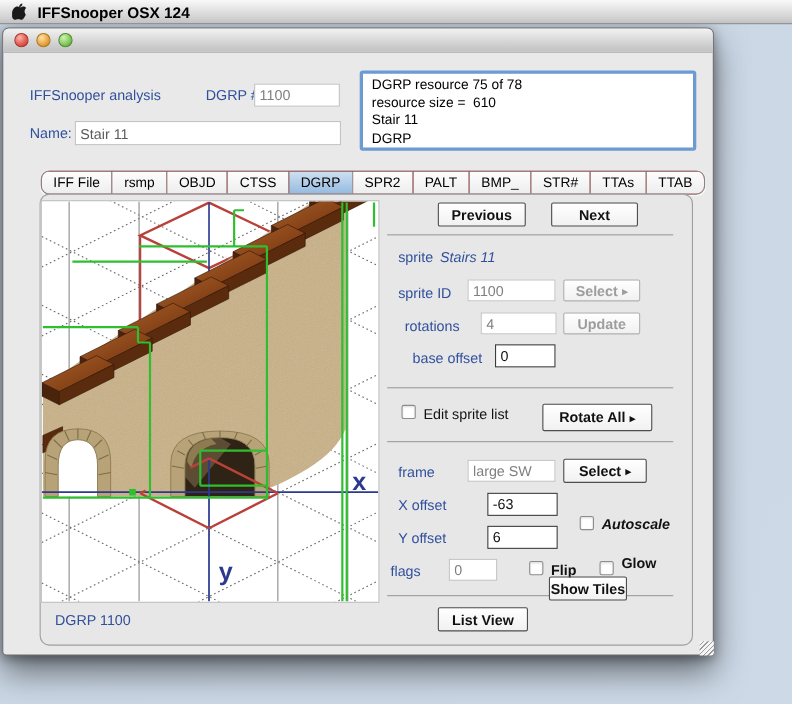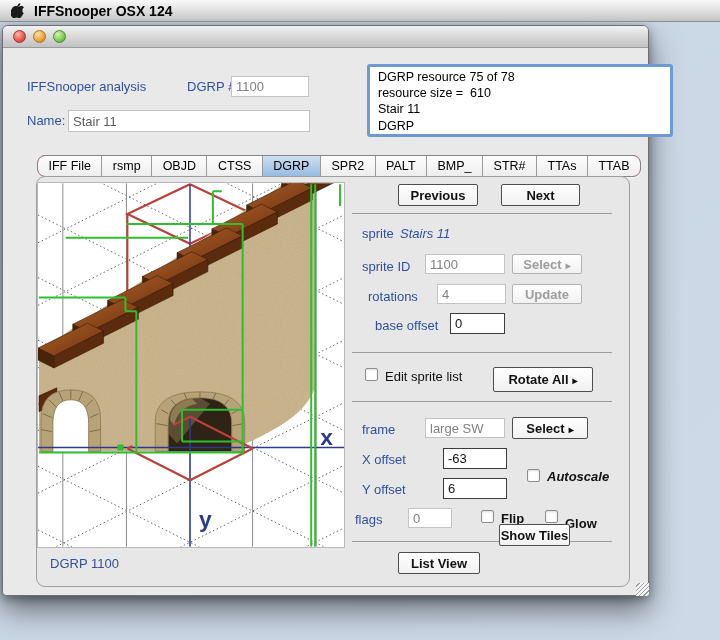--- a/index.html
+++ b/index.html
@@ -49,21 +49,21 @@
     display:flex;align-items:center;justify-content:center;gap:4px;}
   .btn.disabled{color:#9d9d9d;border-color:#b2b2b2;}
   .btn .arrow{font-size:10px;transform:translateY(1px);}
   .sep{height:1px;background:#9c9c9c;left:352px;width:260px;}
   .checkbox{width:13px;height:13px;background:#fff;border:1.5px solid #8d8d8d;border-radius:2px;
     box-shadow:inset 0 1px 2px rgba(0,0,0,.15);}
   .cblbl{color:#111;font-weight:600;}
 
   #infobox{left:327px;top:64px;width:306px;height:73px;background:#fff;
     border:3px solid #6b9bd2;border-radius:3px;padding:2px 8px;
-    font-size:12.5px;line-height:16.2px;color:#000;white-space:pre;overflow:hidden;margin-left:40px;}
+    font-size:12.5px;line-height:16.2px;color:#000;white-space:pre;overflow:hidden;}
 
   
   #tabrow{left:37px;top:155px;height:22px;display:inline-flex;
     border:1px solid #848484;border-radius:8px;overflow:hidden;background:#b91c1c;
     box-shadow:0 1px 1px rgba(255,255,255,.7);}
   #tabrow .tab{padding:0 10.5px;height:22px;line-height:21px;font-size:12.5px;color:#000;
     background:linear-gradient(#fdfdfd,#ececec);border-left:1px solid #9a9a9a;}
   #tabrow .tab:first-child{border-left:none;}
   #tabrow .tab.selected{background:linear-gradient(var(--tab-blue-top),var(--tab-blue-bot));}
 
@@ -288,21 +288,21 @@
   <span class="abs checkbox" style="left:527px;top:469px"></span>
   <span class="abs cblbl itl" style="left:547px;top:469px">Autoscale</span>
   <span class="abs bluelbl" style="left:362px;top:482px">Y offset</span>
   <input class="abs field dark" style="left: 443px; top: 478px; width: 64px; height: 21px;" value="6">
 
   <span class="abs bluelbl" style="left:355px;top:512px">flags</span>
   <input class="abs field" style="left: 408px; top: 508px; width: 44px; height: 20px;" readonly="" value="0">
   <span class="abs checkbox" style="left:481px;top:510px"></span>
   <span class="abs cblbl" style="left:501px;top:511px">Flip</span>
   <span class="abs checkbox" style="left:545px;top:510px"></span>
-  <span class="abs cblbl" style="left:565px;top:516px">Glow</span>
+  <span class="abs cblbl" style="left:565px;top:504px">Glow</span>
 
   <div class="abs sep" style="top:541px"></div>
 
   <span class="abs bluelbl" style="left:50px;top:556px">DGRP 1100</span>
   <button class="abs btn" style="left:398px;top:552px;width:82px;height:22px">
     <span>List View</span>
     </button>
   <button class="abs btn" style="left:499px;top:524px;width:71px;height:22px">
     <span>Show Tiles</span>
     </button>

